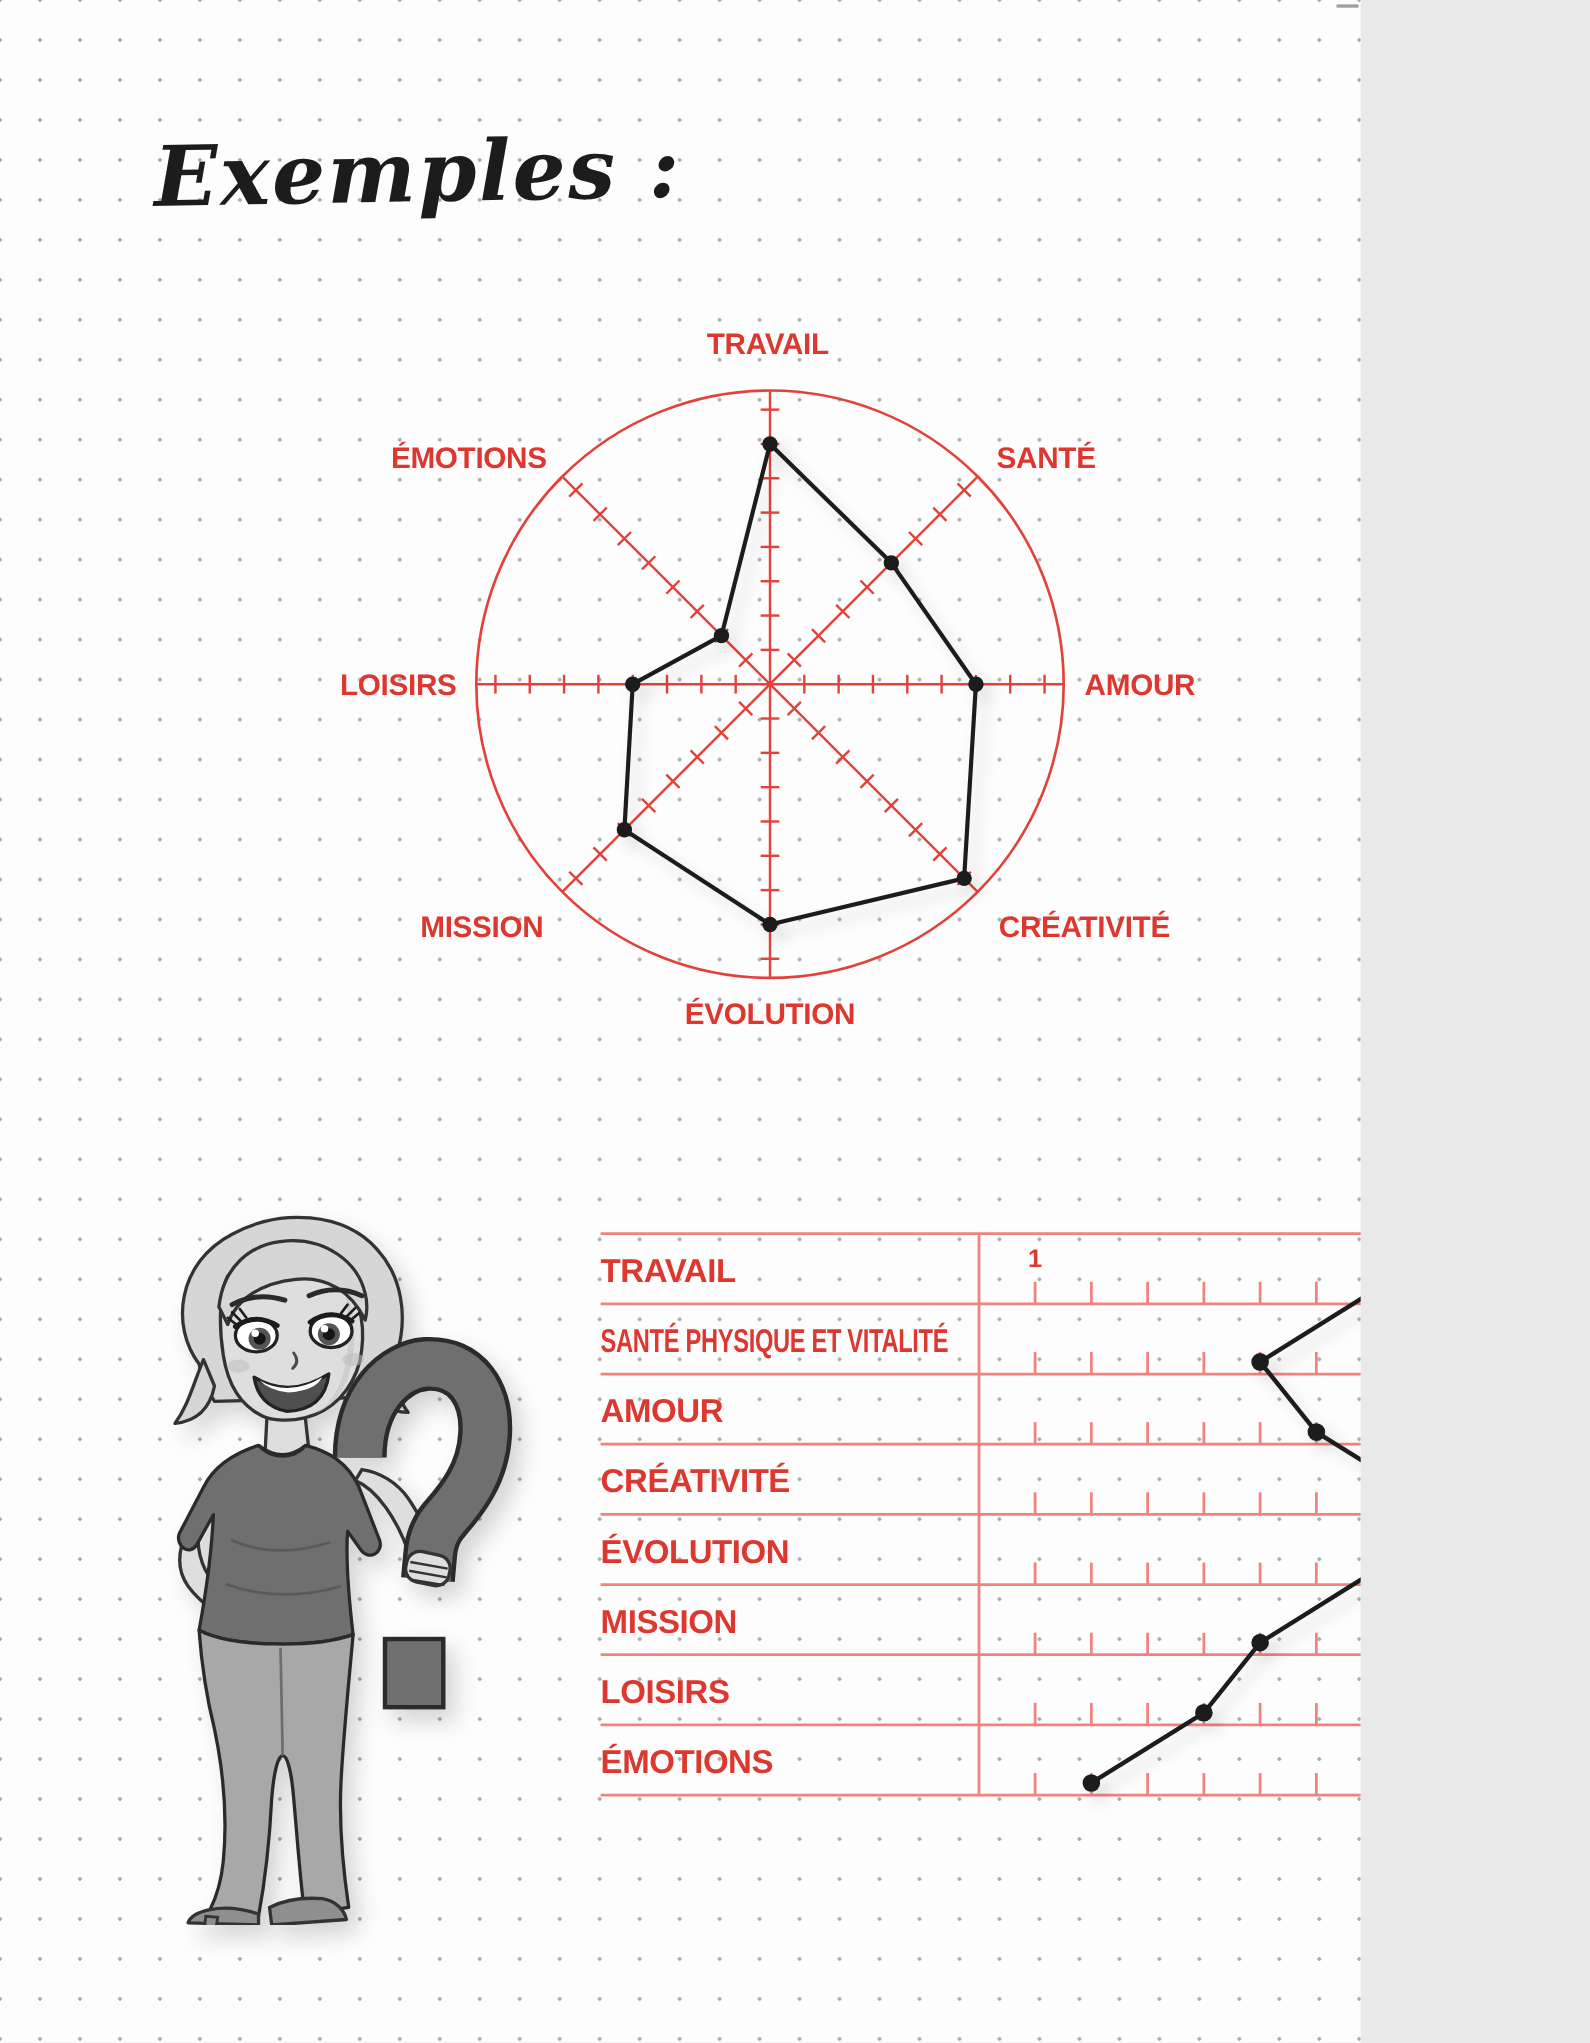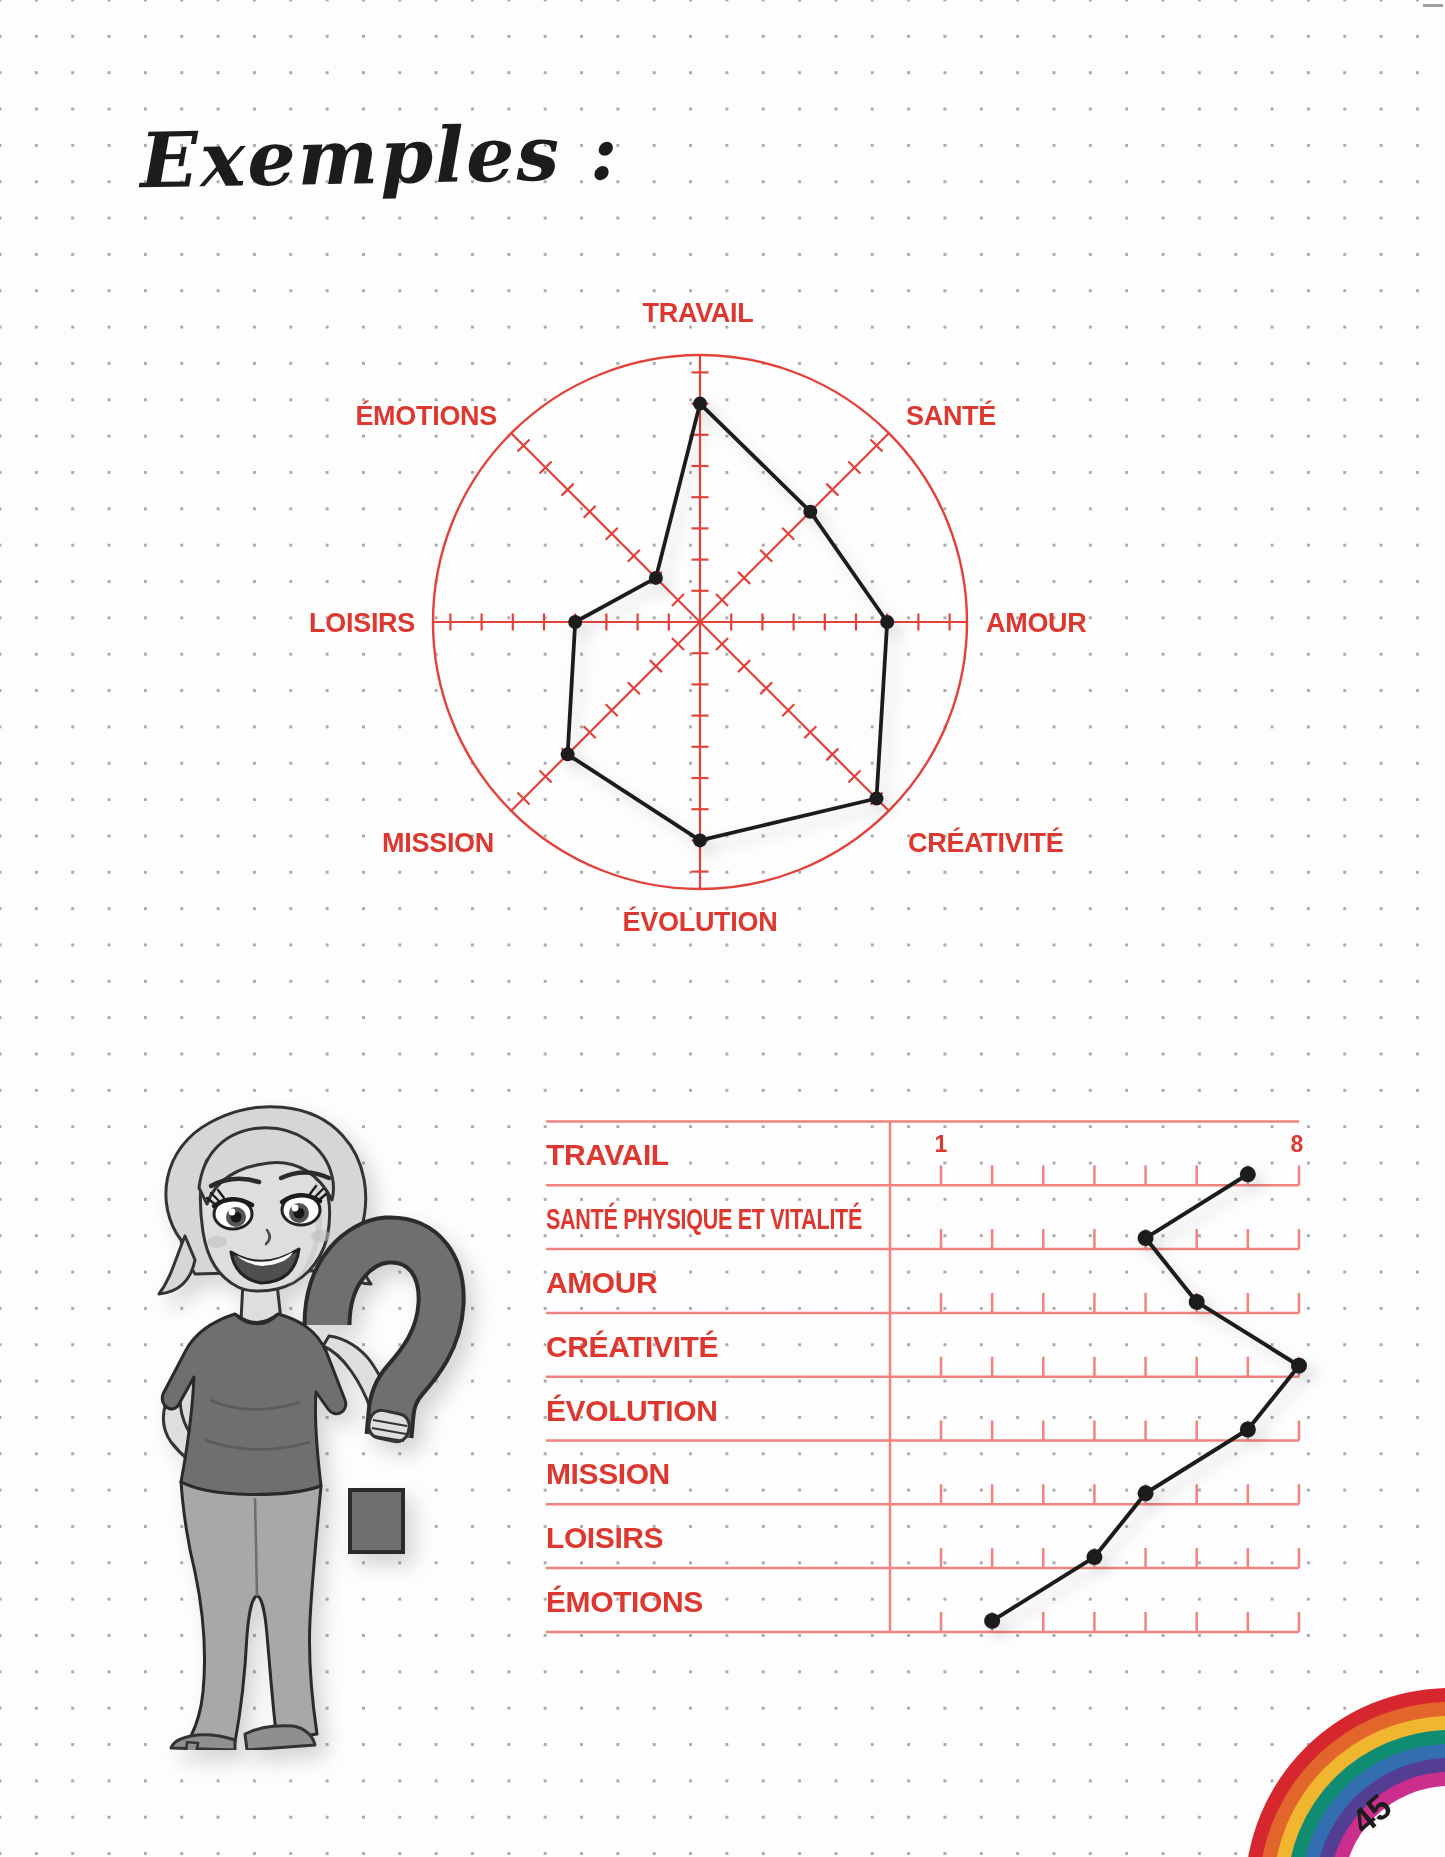--- a/index.html
+++ b/index.html
@@ -1,17 +1,17 @@
 <!DOCTYPE html>
 <html><head>
 <meta charset="utf-8">
 <style>
   html,body { margin:0; padding:0; background:#e9e9e9; }
   .page {
-    position:relative; width:1445px; height:1857px; overflow:hidden;
+    position:relative; width:1237px; height:1857px; overflow:hidden;
     background-color:#fdfdfd;
     background-image: radial-gradient(circle, #ababab 1.4px, rgba(0,0,0,0) 1.9px);
     background-size: 36.35px 36.35px;
     background-position: 18.2px 18.2px;
     font-family:"Liberation Sans", sans-serif;
   }
   .topmark { position:absolute; top:4px; right:2px; width:20px; height:3px; background:#9f9f9f; }
   .title {
     position:absolute; left:140px; top:112px;
     font-family:"DejaVu Serif", serif; font-style:italic; font-weight:bold;

